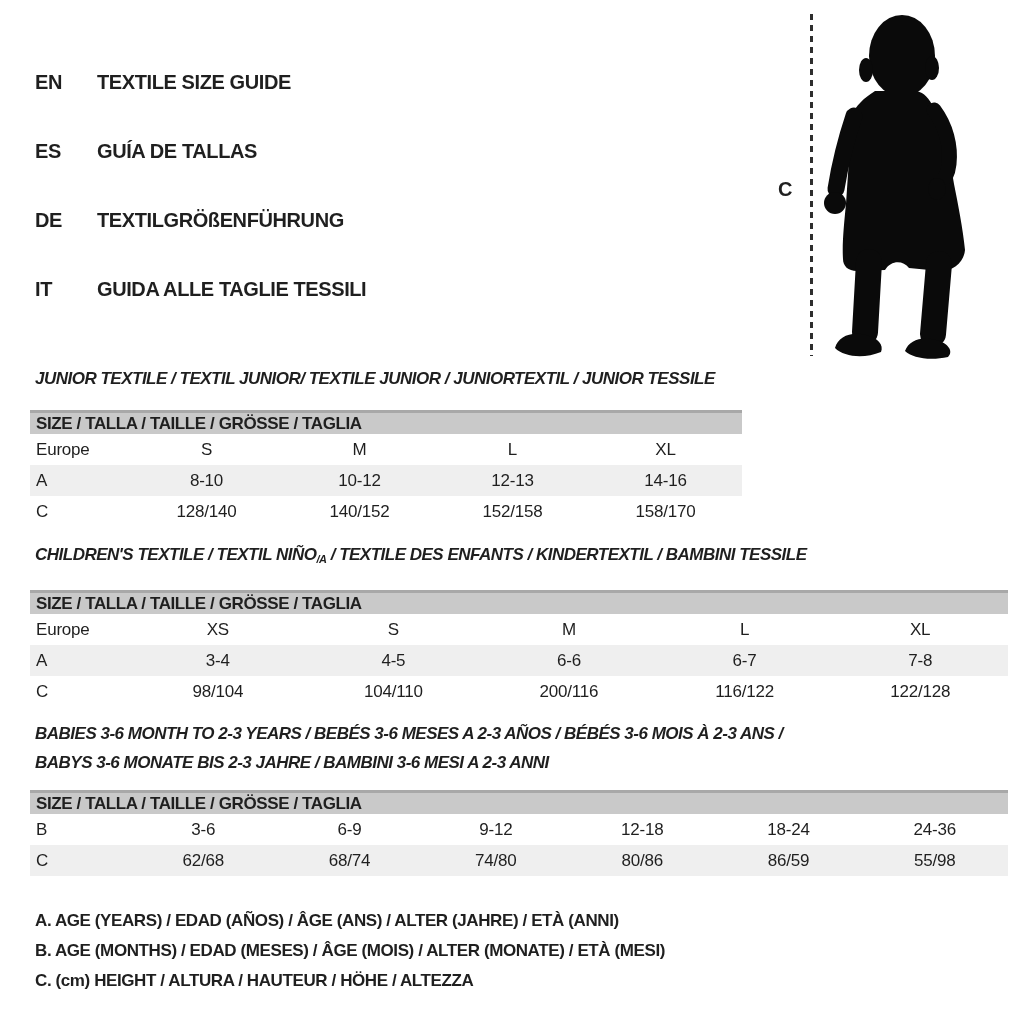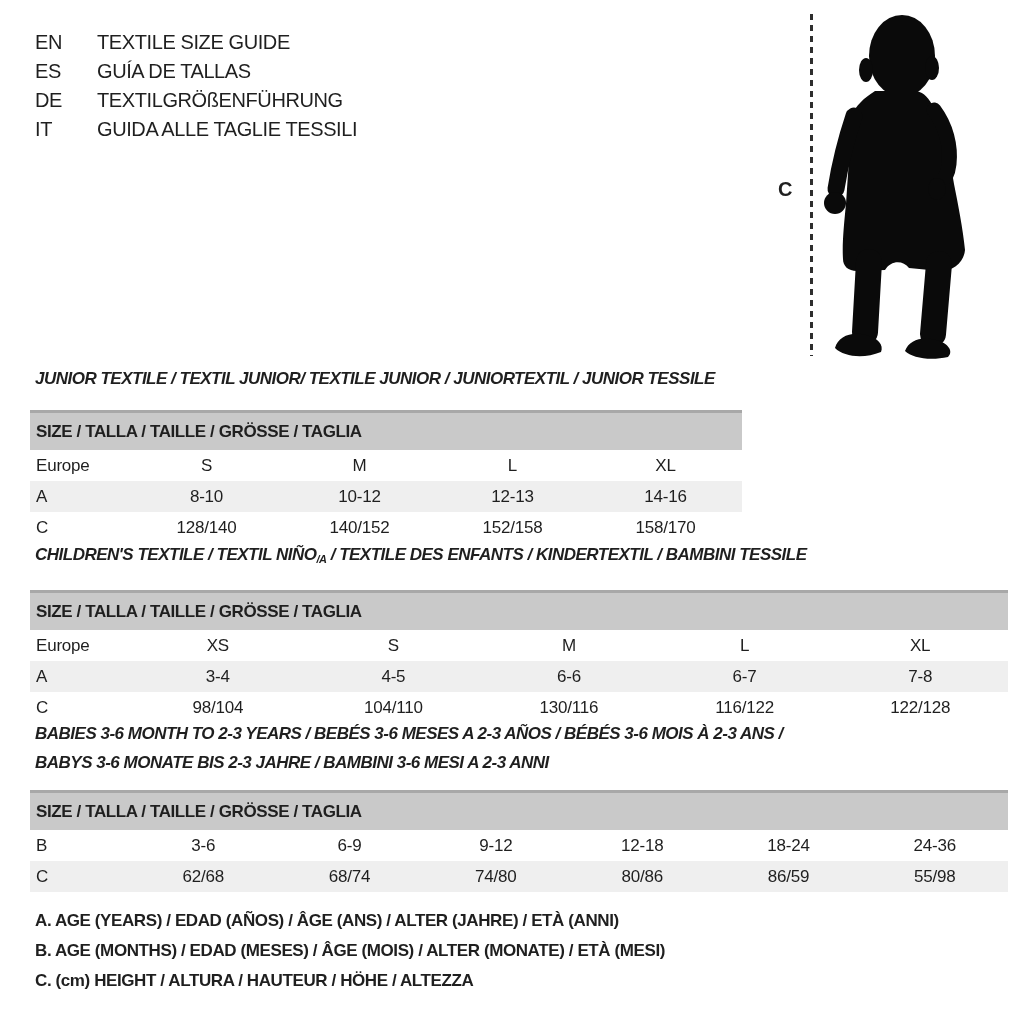--- a/index.html
+++ b/index.html
@@ -5,41 +5,41 @@
   html,body{margin:0;padding:0;}
   body{
     width:1024px;height:1024px;position:relative;overflow:hidden;
     background:#ffffff;color:#1f1f1f;
     font-family:"Liberation Sans","DejaVu Sans",sans-serif;
     -webkit-font-smoothing:antialiased;
   }
   
   .lang-list{position:absolute;left:35px;top:28px;}
   .lang-row{display:flex;height:29px;align-items:center;
-    font-weight:400;font-size:20px;letter-spacing:-0.4px;white-space:nowrap;}
+    font-weight:700;font-size:20px;letter-spacing:-0.4px;white-space:nowrap;margin-top:40px;}
   .lang-code{width:62px;}
   
   .measure-line{position:absolute;left:810px;top:14px;width:3px;height:342px;
     background:repeating-linear-gradient(to bottom,#2e2e2e 0 6px,transparent 6px 11px);}
   .measure-label{position:absolute;left:778px;top:178px;font-weight:700;font-size:20px;}
   .toddler-svg{position:absolute;left:812px;top:4px;width:190px;height:360px;}
   
   .section-heading{position:absolute;left:35px;font-weight:700;font-size:17px;
     letter-spacing:-0.5px;white-space:nowrap;font-style:italic;}
   .heading-sub{font-size:11px;vertical-align:-3px;}
   #junior-heading{top:369px;}
   #children-heading{top:545px;}
   #babies-heading{top:719px;line-height:29px;}
   
   .size-table{position:absolute;left:30px;}
   #junior-table{top:410px;width:712px;}
   #children-table{top:590px;width:978px;}
   #babies-table{top:790px;width:978px;}
   .t-strip{height:3px;background:#a8a8a8;}
-  .t-header{height:37px;background:#c9c9c9;display:flex;align-items:center;
+  .t-header{height:21px;background:#c9c9c9;display:flex;align-items:center;
     padding-left:6px;font-weight:700;font-size:17px;letter-spacing:-0.4px;}
   .t-row{display:flex;align-items:center;height:31px;font-size:17px;letter-spacing:-0.2px;}
   .t-row.alt{background:#efefef;}
   .t-label{width:100px;padding-left:6px;box-sizing:border-box;}
   .t-cell{flex:1;text-align:center;}
   
   .footnotes{position:absolute;left:35px;top:906px;}
   .footnote{height:30px;display:flex;align-items:center;font-weight:700;
     font-size:17px;letter-spacing:-0.4px;white-space:nowrap;}
 </style>
@@ -152,21 +152,21 @@
     <span class="t-cell">3-4</span>
     <span class="t-cell">4-5</span>
     <span class="t-cell">6-6</span>
     <span class="t-cell">6-7</span>
     <span class="t-cell">7-8</span>
   </div>
   <div class="t-row">
     <span class="t-label">C</span>
     <span class="t-cell">98/104</span>
     <span class="t-cell">104/110</span>
-    <span class="t-cell">130/116</span>
+    <span class="t-cell">200/116</span>
     <span class="t-cell">116/122</span>
     <span class="t-cell">122/128</span>
   </div>
 </div>
 
 <div id="babies-heading" class="section-heading">
   <div>BABIES 3-6 MONTH TO 2-3 YEARS / BEBÉS 3-6 MESES A 2-3 AÑOS / BÉBÉS 3-6 MOIS À 2-3 ANS /</div>
   <div>BABYS 3-6 MONATE BIS 2-3 JAHRE / BAMBINI 3-6 MESI A 2-3 ANNI</div>
 </div>
 <div id="babies-table" class="size-table">

